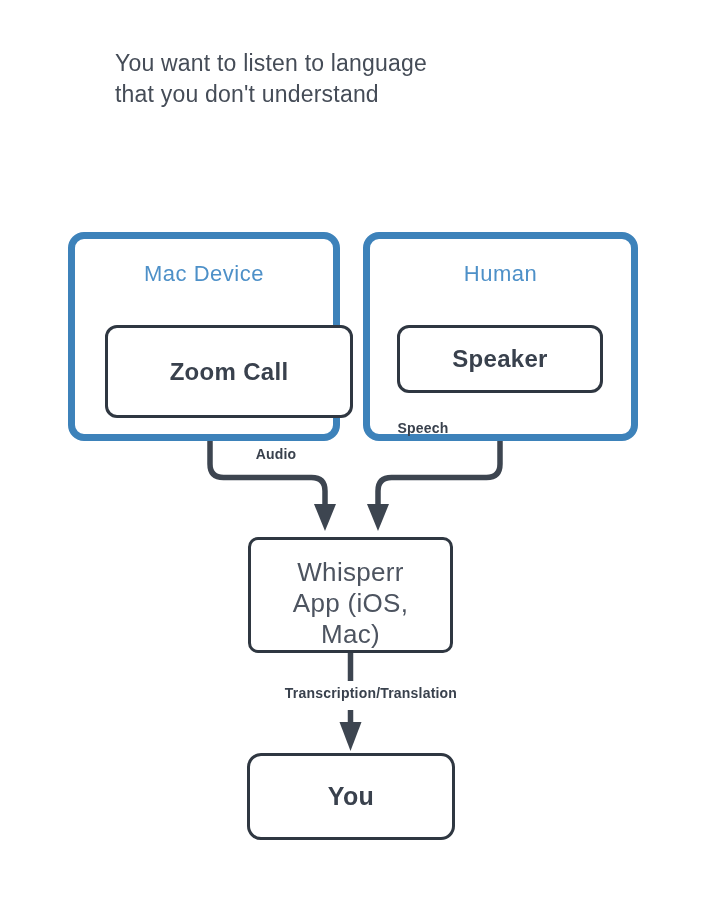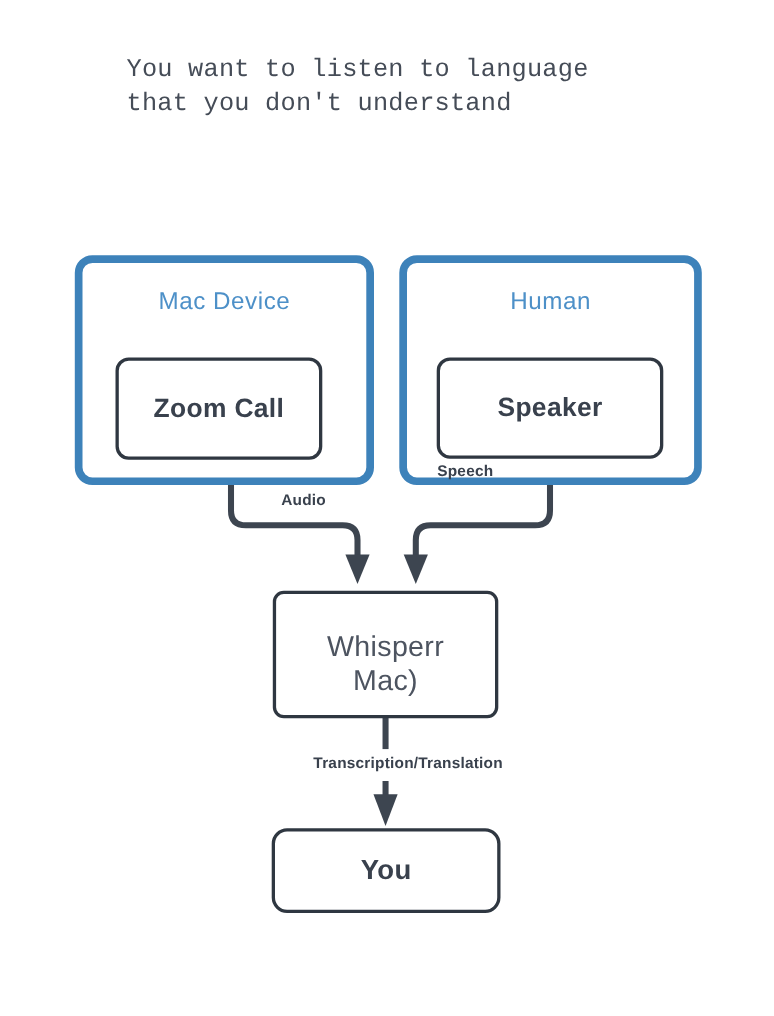--- a/index.html
+++ b/index.html
@@ -23,21 +23,21 @@
     line-height: 30px;
     letter-spacing: 0.2px;
   }
   .subtitle-line {
     font-size: 23px;
     font-weight: 400;
     color: var(--subtitle-color, #454c57);
     line-height: 31px;
     letter-spacing: 0.2px;
   }
-  .subtitle-block { margin-top: 4px; font-family: Liberation Mono, monospace; }
+  .subtitle-block { margin-top: 4px; }
 
   
   .outer-box {
     position: absolute;
     top: 232px;
     height: 209px;
     background: #ffffff;
     border: 7px solid var(--accent-blue, #3d82ba);
     border-radius: 16px;
   }
@@ -58,24 +58,24 @@
   .node-box {
     position: absolute;
     background: #ffffff;
     border: 3px solid var(--node-border, #2f3741);
     border-radius: 12px;
     display: flex;
     align-items: center;
     justify-content: center;
     text-align: center;
   }
-  .node-box.zoom-call { left: 105px; top: 325px; width: 188px; height: 93px; }
-  .node-box.speaker  { left: 397px; top: 325px; width: 206px; height: 92px; }
+  .node-box.zoom-call { left: 105px; top: 325px; width: 248px; height: 93px; }
+  .node-box.speaker  { left: 397px; top: 325px; width: 206px; height: 68px; }
   .node-box.whisperr { left: 248px; top: 537px; width: 205px; height: 116px; border-radius: 10px; }
-  .node-box.you      { left: 247px; top: 753px; width: 208px; height: 77px; border-radius: 14px; }
+  .node-box.you      { left: 247px; top: 753px; width: 208px; height: 87px; border-radius: 14px; }
 
   .node-label-bold {
     font-size: 24px;
     font-weight: 700;
     color: var(--dark-text, #39414d);
     letter-spacing: 0.3px;
   }
   .node-label-regular {
     font-size: 26px;
     font-weight: 400;
@@ -159,20 +159,21 @@
     <span class="node-label-bold">Speaker</span>
   </div>
 
   <div class="edge-label audio">Audio</div>
   <div class="edge-label speech">Speech</div>
   <div class="edge-label transcription">Transcription/Translation</div>
 
   <div class="node-box whisperr">
     <div class="node-label-regular">
       <span>Whisperr</span>
+      <span>App (iOS,</span>
       <span>Mac)</span>
     </div>
   </div>
 
   <div class="node-box you">
     <span class="node-label-bold" style="font-size:25px;">You</span>
   </div>
 
 </div>
 

